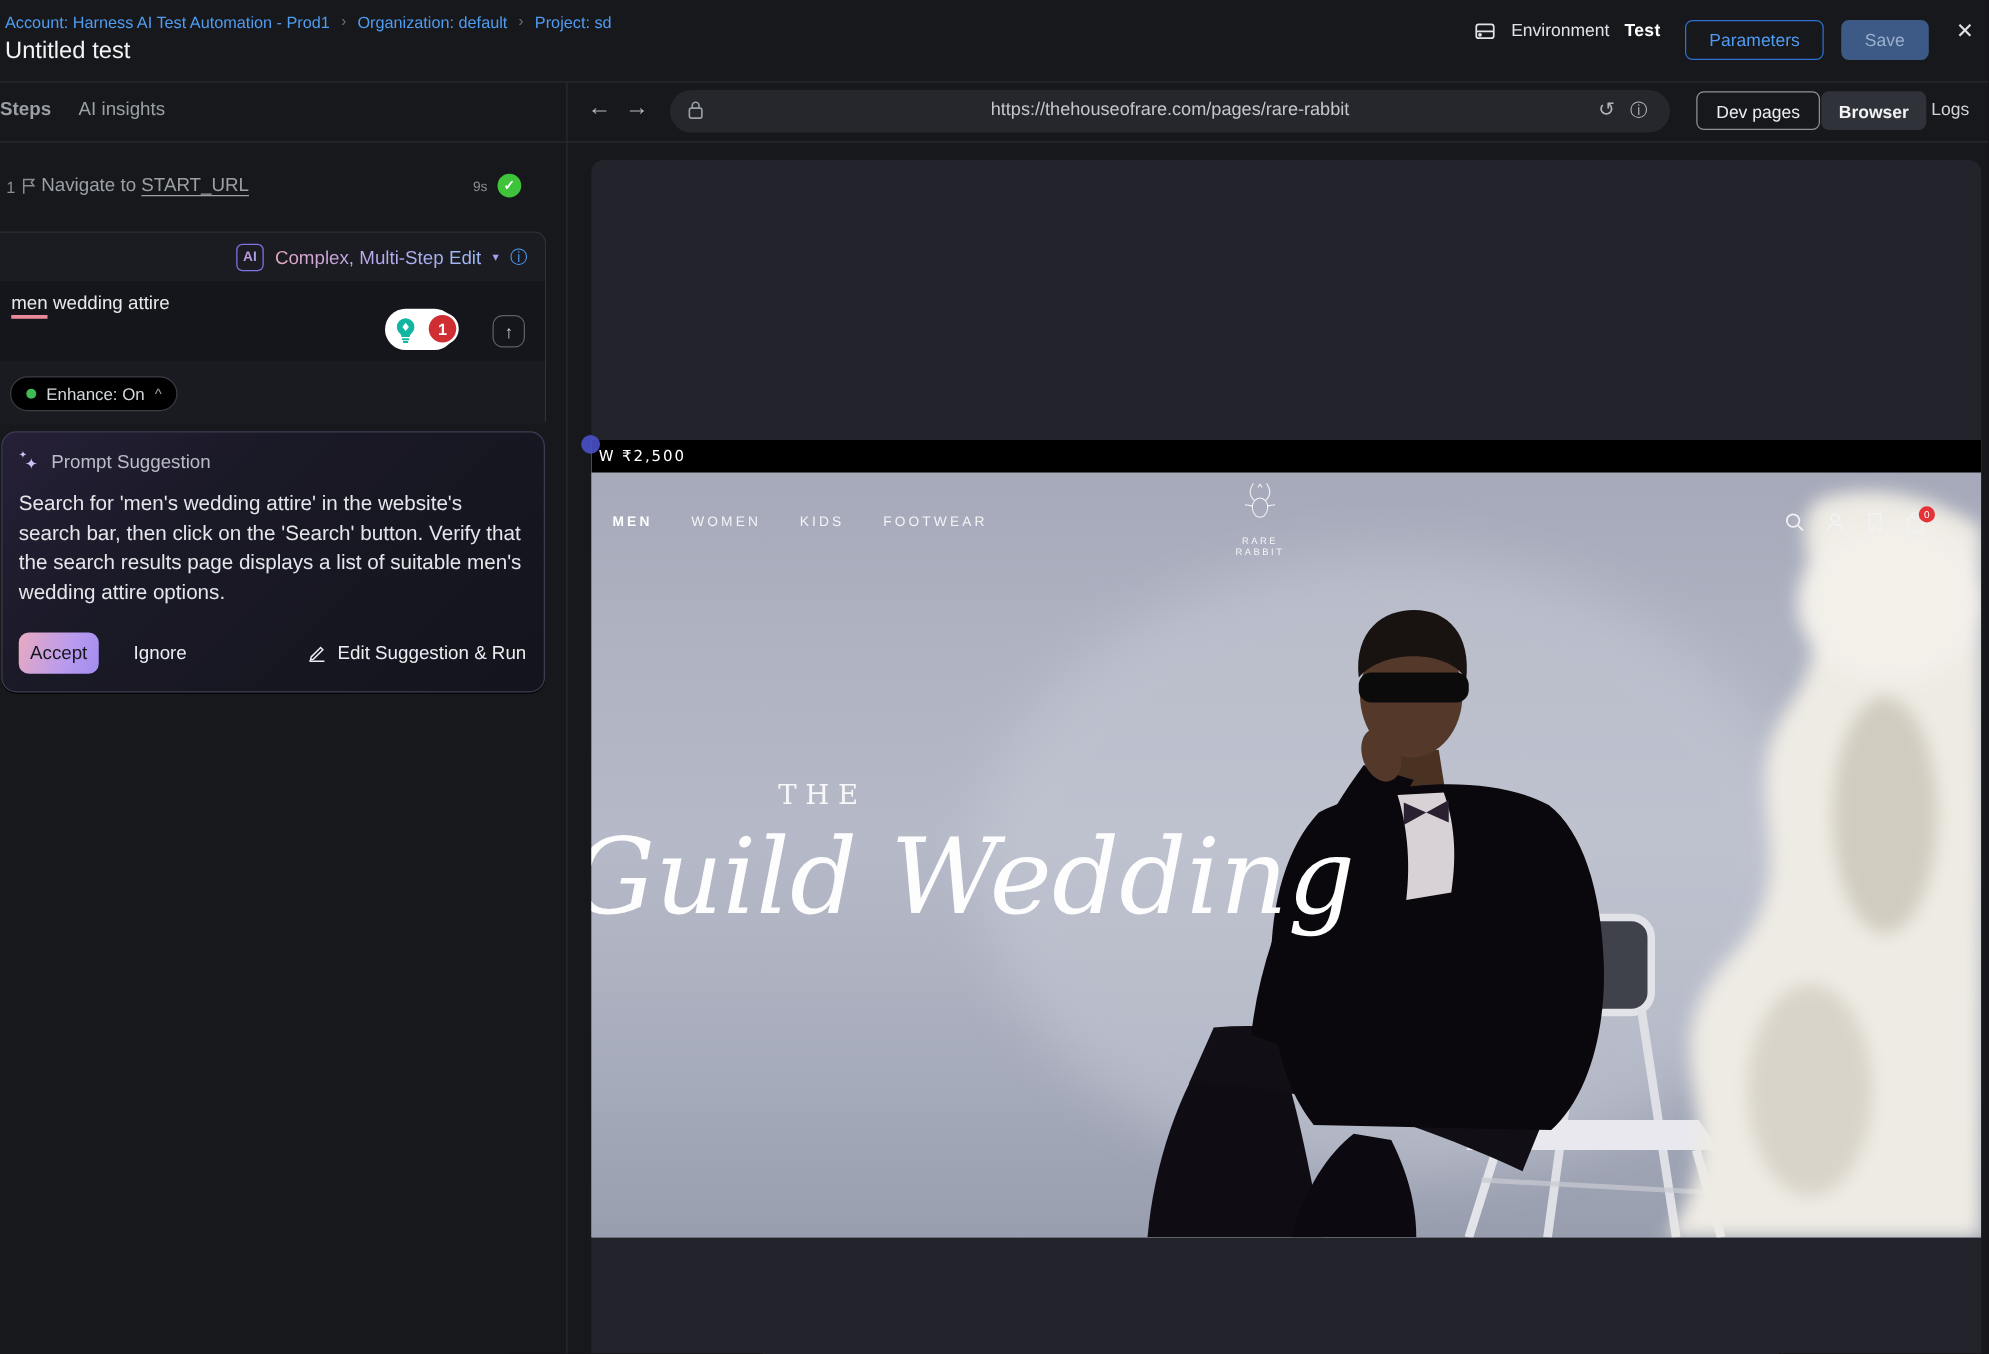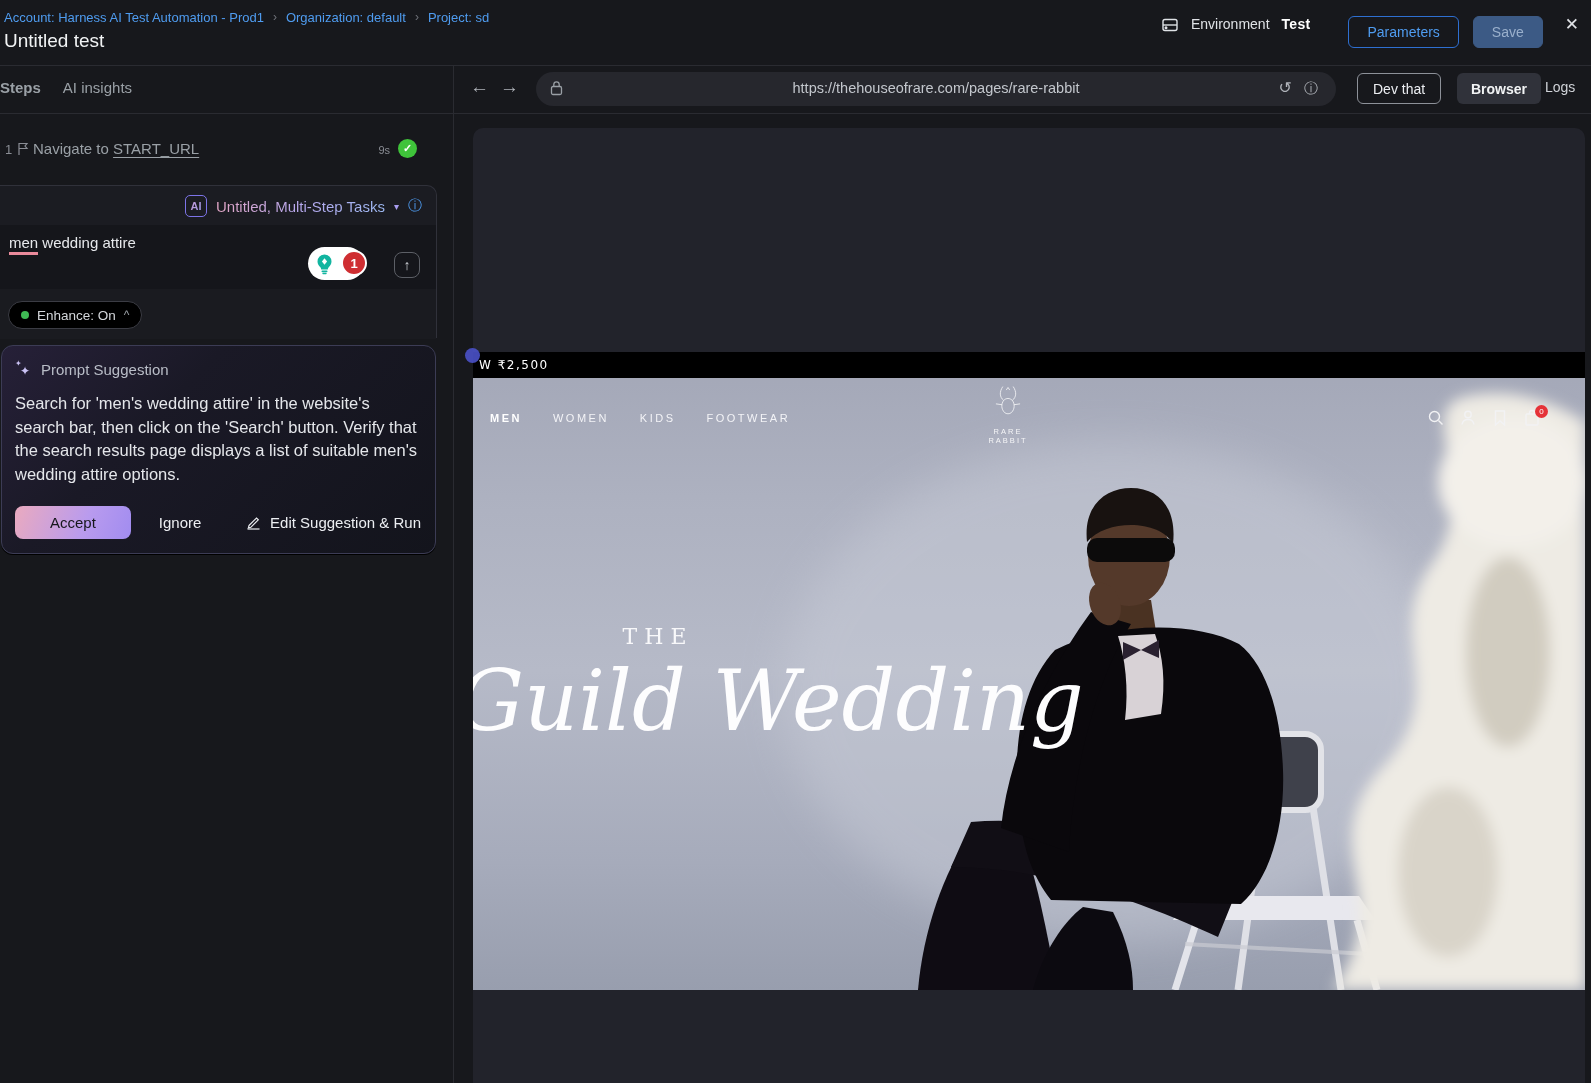--- a/index.html
+++ b/index.html
@@ -9,21 +9,21 @@
   .hline { position:absolute; left:0; width:1591px; height:1px; background:#2a2b31; }
   .vline { position:absolute; top:66px; bottom:0; width:1px; background:#2a2b31; }
 
   
   .crumbs { position:absolute; top:10px; left:4px; font-size:13px; color:#4f9cf0; display:flex; gap:9px; }
   .crumbs a { color:#4f9cf0; text-decoration:none; cursor:pointer; }
   .crumbs .sep { color:#6e7178; font-size:12px; }
   .page-title { position:absolute; top:30px; left:4px; font-size:19px; font-weight:500; color:#f1f3f4; }
   .hdr-right { position:absolute; top:16px; right:12px; display:flex; gap:12px; }
   .env-label { color:#dfe2e6; font-size:14px; }
-  .env-value { color:#ffffff; font-size:14px; font-weight:700; letter-spacing:.3px; margin-right:26px; }
+  .env-value { color:#ffffff; font-size:14px; font-weight:700; letter-spacing:.3px; margin-right:8px; }
   .btn { font-family:inherit; font-size:14px; border-radius:6px; height:32px; padding:0 18px; cursor:pointer; }
   .btn-params { background:transparent; border:1px solid #2e6fd1; color:#4f9cf0; }
   .btn-save { background:#3c5a85; border:1px solid #3c5a85; color:#9ab0cc; margin-left:2px; }
   .close-x { color:#dfe1e5; font-size:17px; margin-left:10px; cursor:pointer; line-height:1; }
 
   
   .tabs { position:absolute; top:79px; left:0; display:flex; gap:22px; font-size:15px; }
   .tab-active { color:#f1f3f4; font-weight:600; }
   .tab { color:#9aa0a6; cursor:pointer; }
 
@@ -68,21 +68,21 @@
   .sugg-card { position:absolute; top:345px; left:1px; width:435px; height:209px; border-radius:12px;
     border:1px solid #3c3c55; background:linear-gradient(135deg,#262038 0%, #1a1926 35%, #13141c 100%);
     box-shadow:0 1px 0 #000; }
   .sugg-head { position:absolute; top:15px; left:13px; display:flex; align-items:center; gap:10px; }
   .sparkles { color:#cbc3f5; font-size:13px; line-height:1; position:relative; width:16px; height:16px; }
   .sparkles .s1 { position:absolute; left:5px; top:3px; font-size:12px; }
   .sparkles .s2 { position:absolute; left:0; top:-2px; font-size:8px; }
   .sugg-title { color:#b9bdc7; font-size:15px; }
   .sugg-body { position:absolute; top:46px; left:13px; width:404px; color:#e4e6ea; font-size:16.5px; line-height:1.43; }
   .sugg-actions { position:absolute; left:13px; right:14px; bottom:14px; display:flex; align-items:center; }
-  .btn-accept { border:none; border-radius:8px; padding:8px 35px; font-size:15px; color:#16171c; cursor:pointer;
+  .btn-accept { border:none; border-radius:8px; padding:8px 9px; font-size:15px; color:#16171c; cursor:pointer;
     background:linear-gradient(110deg,#eaaabf 0%, #b99bee 60%, #a18cf0 100%); }
   .btn-ignore { background:none; border:none; color:#eceef2; font-size:15px; margin-left:28px; cursor:pointer; }
   .btn-edit { background:none; border:none; color:#eceef2; font-size:15px; margin-left:auto; display:flex; align-items:center; gap:9px; cursor:pointer; }
 
   .add-box { position:absolute; top:561px; left:2px; width:434px; height:37px; border:1px solid #30313a; border-radius:9px;
     display:flex; align-items:center; justify-content:center; gap:26px; }
   .add-item { color:#9aa0a6; font-size:14px; cursor:pointer; background:none; border:none; font-family:inherit; }
 
   
   .nav-arrow { position:absolute; top:76px; font-size:19px; color:#b0b4ba; cursor:pointer; }
@@ -167,21 +167,21 @@
       <span class="step-link">START_URL</span>
     </span>
     <span class="step-dur">9s</span>
     <span class="step-check">✓</span>
   </div>
 
   <div class="ai-card">
     <div class="ai-head">
       <div class="ai-head-inner">
         <span class="ai-badge">AI</span>
-        <span class="ai-type">Untitled, Multi-Step Tasks</span>
+        <span class="ai-type">Complex, Multi-Step Edit</span>
         <span class="ai-caret">▾</span>
         <span class="ai-info">ⓘ</span>
       </div>
     </div>
     <div class="ai-input">
       <div class="prompt-text">
         <span class="misspell">men</span><span> wedding attire</span>
       </div>
       <div class="bulb-pill">
         <svg width="21" height="22" viewBox="0 0 21 22">
@@ -236,21 +236,21 @@
       <svg width="13" height="16" viewBox="0 0 13 16" fill="none" stroke="#9aa0a6" stroke-width="1.3">
         <rect x="1.5" y="6.5" width="10" height="8" rx="1.5"></rect>
           <path d="M3.8 6.5 V4.5 a2.7 2.7 0 0 1 5.4 0 V6.5"></path>
       </svg>
     </span>
     <span class="url-text">https://thehouseofrare.com/pages/rare-rabbit</span>
     <span class="url-reload">↺</span>
     <span class="url-info">ⓘ</span>
   </div>
 
-  <button class="btn-devtools">Dev that</button>
+  <button class="btn-devtools">Dev pages</button>
   <button class="btn-browser">Browser</button>
   <button class="btn-logs">Logs</button>
 
   <div class="viewport">
     <div class="webpage">
 
       <svg class="scene" width="1112" height="638" viewBox="0 0 1112 638">
         <defs>
           <linearGradient id="bgGrad" x1="0" y1="0" x2="0" y2="1">
             <stop offset="0" stop-color="#a3a7b7"></stop>

